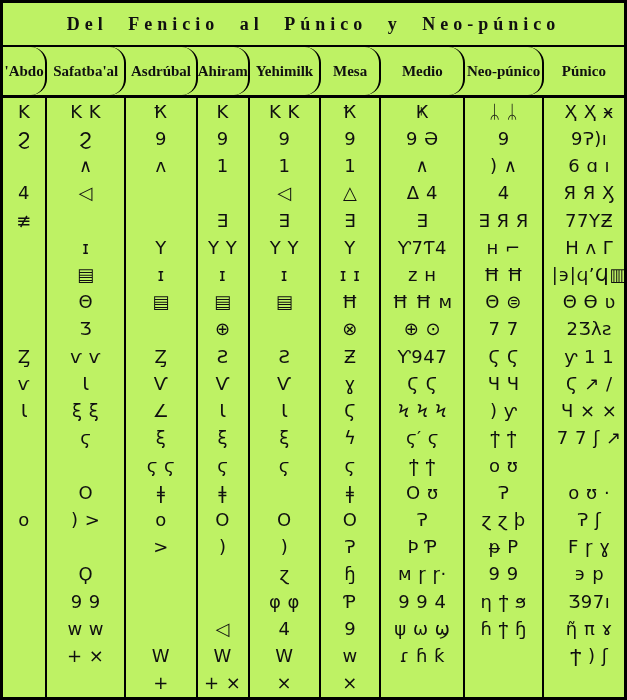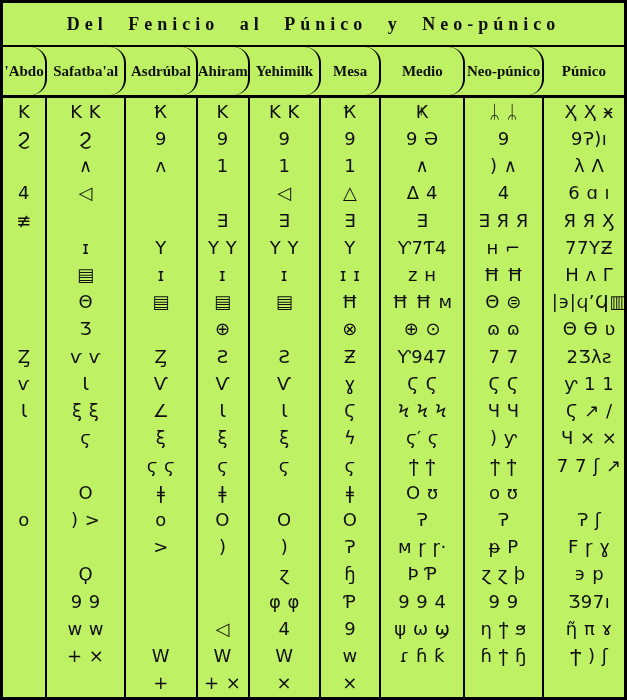--- a/index.html
+++ b/index.html
@@ -225,65 +225,64 @@
         <div class="gcell">z ʜ</div>
         <div class="gcell">Ħ Ħ ᴍ</div>
         <div class="gcell">⊕ ⊙</div>
         <div class="gcell">Ƴ947</div>
         <div class="gcell">Ϛ Ϛ</div>
         <div class="gcell">Ϟ Ϟ Ϟ</div>
         <div class="gcell">ϛ′ ϛ</div>
         <div class="gcell">ϯ ϯ</div>
         <div class="gcell">O ʊ</div>
         <div class="gcell">Ɂ</div>
+        <div class="gcell">Ϸ Ƥ</div>
         <div class="gcell">ᴍ ɼ ɼ·</div>
-        <div class="gcell">Ϸ Ƥ</div>
         <div class="gcell">9 9 4</div>
         <div class="gcell">ψ ѡ ϣ</div>
         <div class="gcell">ɾ ɦ ƙ</div>
       </div>
       <div class="gcol">
         <div class="gcell">ᛦ ᛦ</div>
         <div class="gcell">9</div>
         <div class="gcell">) ∧</div>
         <div class="gcell">4</div>
         <div class="gcell">∃ Я Я</div>
         <div class="gcell">ʜ ⌐</div>
         <div class="gcell">Ħ Ħ</div>
         <div class="gcell">Θ ⊜</div>
-        <div class="gcell">ɷ ɷ</div>
         <div class="gcell">7 7</div>
         <div class="gcell">Ϛ Ϛ</div>
         <div class="gcell">Ч Ч</div>
         <div class="gcell">) ƴ</div>
         <div class="gcell">ϯ ϯ</div>
         <div class="gcell">o ʊ</div>
         <div class="gcell">Ɂ</div>
+        <div class="gcell">ɀ ɀ þ</div>
         <div class="gcell">ᵽ P</div>
-        <div class="gcell">ɀ ɀ þ</div>
         <div class="gcell">9 9</div>
         <div class="gcell">ƞ ϯ ϧ</div>
         <div class="gcell">ɦ ϯ ɧ</div>
       </div>
       <div class="gcol">
         <div class="gcell">Ҳ Ҳ ӿ</div>
         <div class="gcell">9Ɂ)ı</div>
-        <div class="gcell">λ Λ</div>
         <div class="gcell">6 ɑ ı</div>
         <div class="gcell">Я Я Ӽ</div>
         <div class="gcell">77YƵ</div>
         <div class="gcell">H ʌ Γ</div>
         <div class="gcell">|϶|ϥʼϤ▥</div>
         <div class="gcell">Θ Ɵ ʋ</div>
         <div class="gcell">2Ʒλƨ</div>
         <div class="gcell">ƴ 1 1</div>
         <div class="gcell">Ϛ ↗ /</div>
         <div class="gcell">Ч × ×</div>
         <div class="gcell">7 7 ʃ ↗</div>
         <div class="gcell"></div>
+        <div class="gcell">o ʊ ·</div>
         <div class="gcell">Ɂ ʃ</div>
         <div class="gcell">Ϝ ɼ ɣ</div>
         <div class="gcell">϶ p</div>
         <div class="gcell">Ʒ97ı</div>
         <div class="gcell">ῆ π ɤ</div>
         <div class="gcell">Ϯ ) ʃ</div>
       </div>
     </div>
 
 </div>

